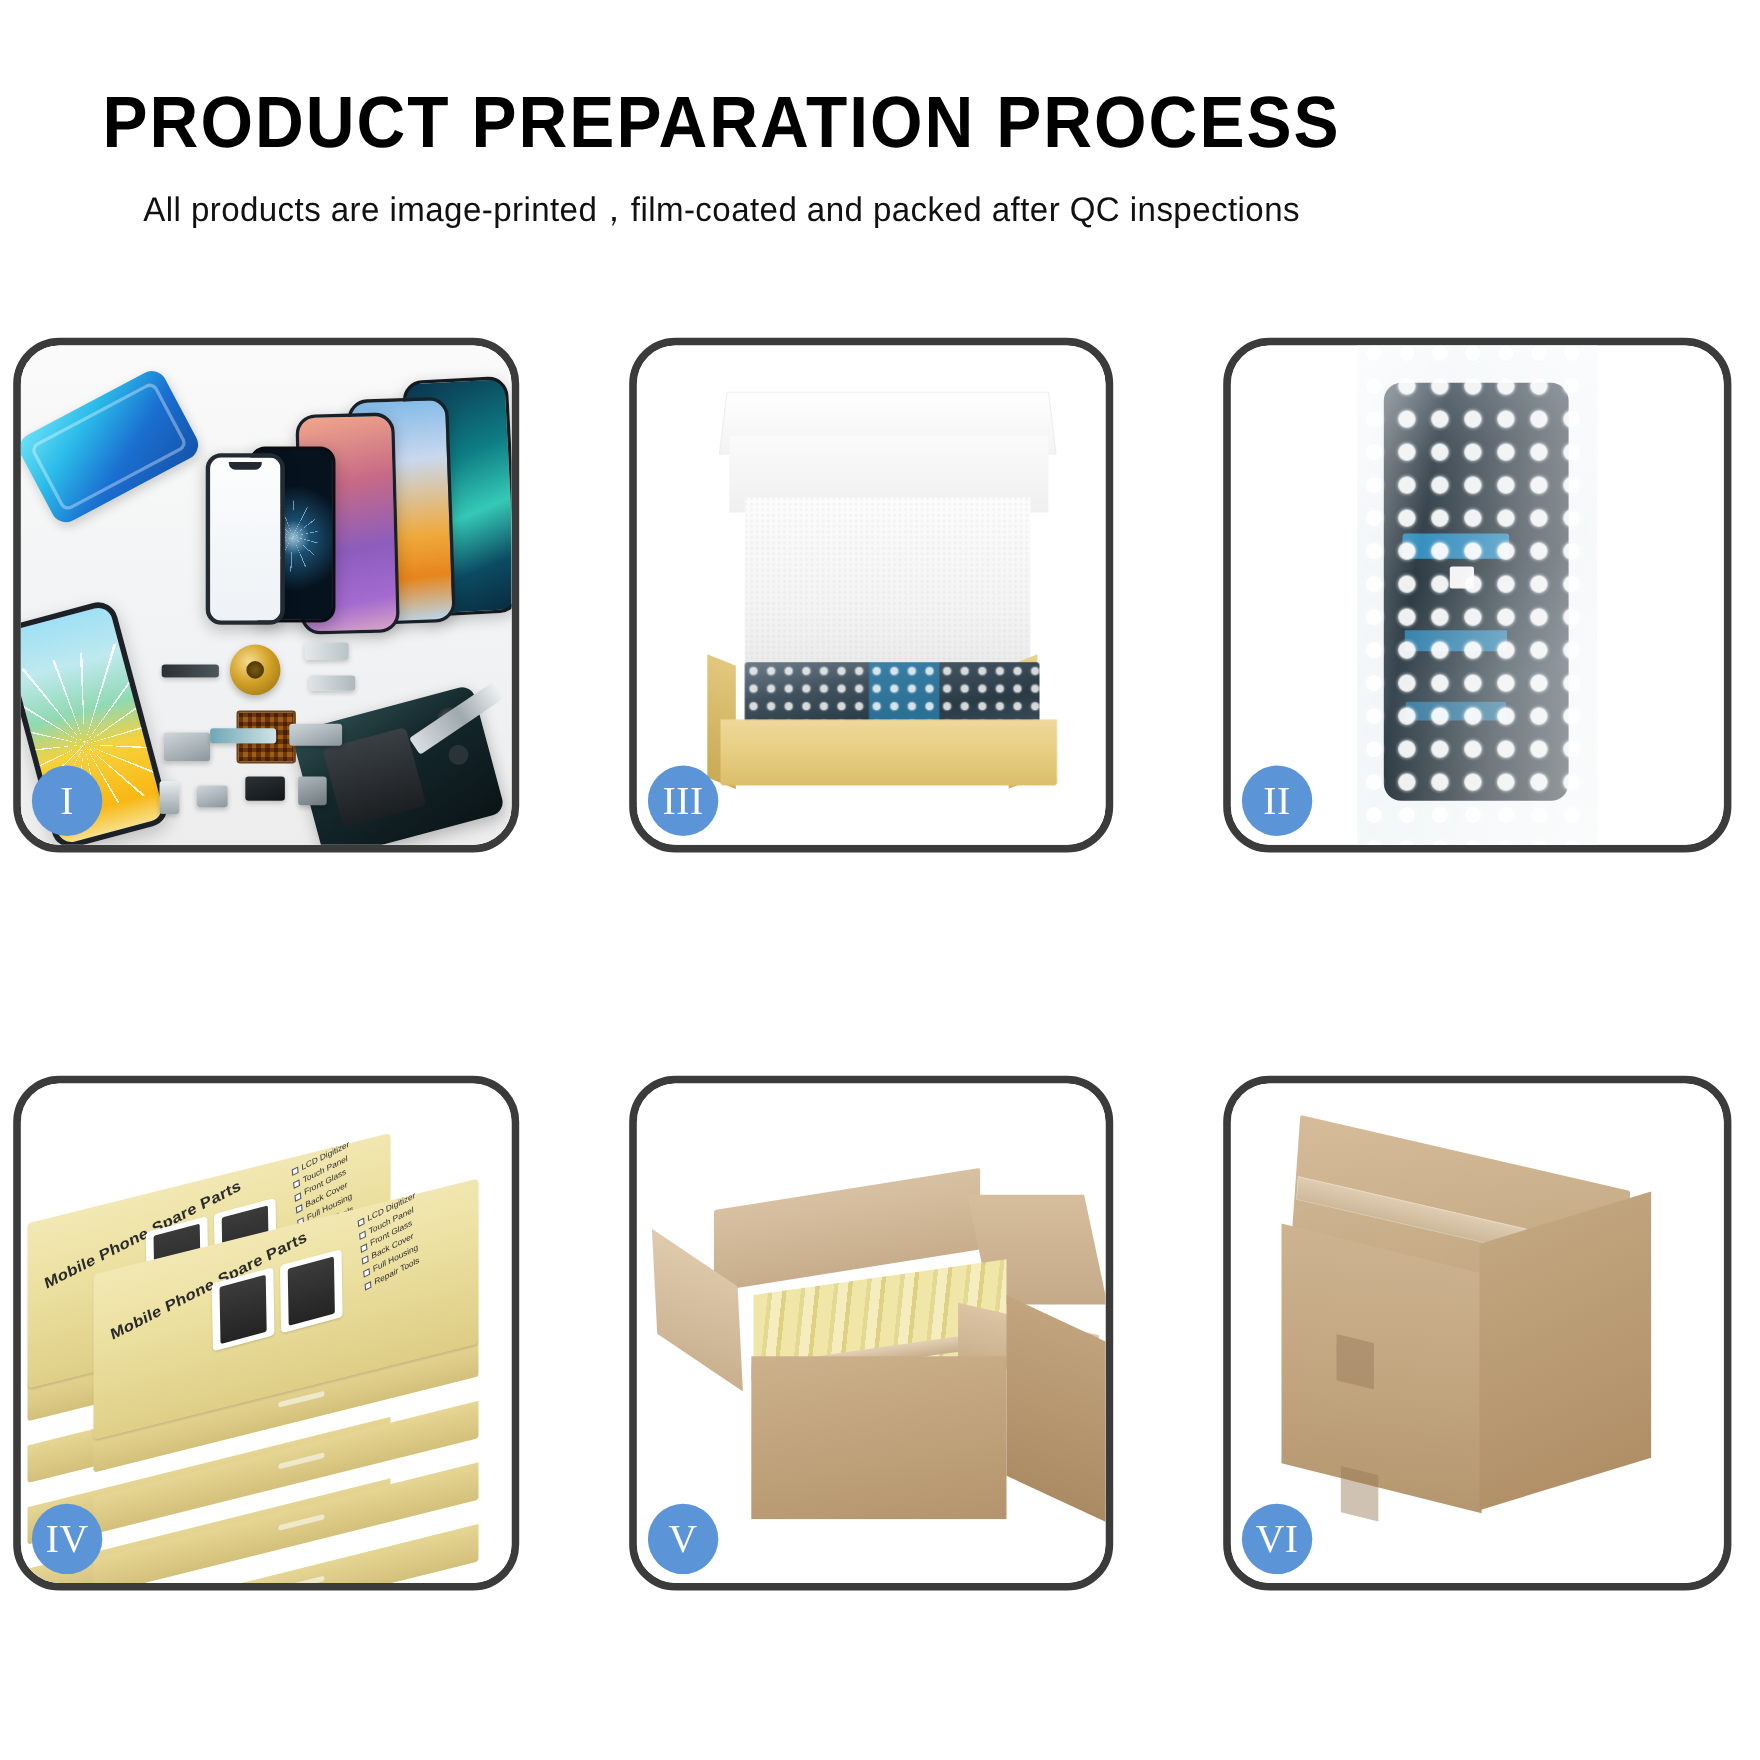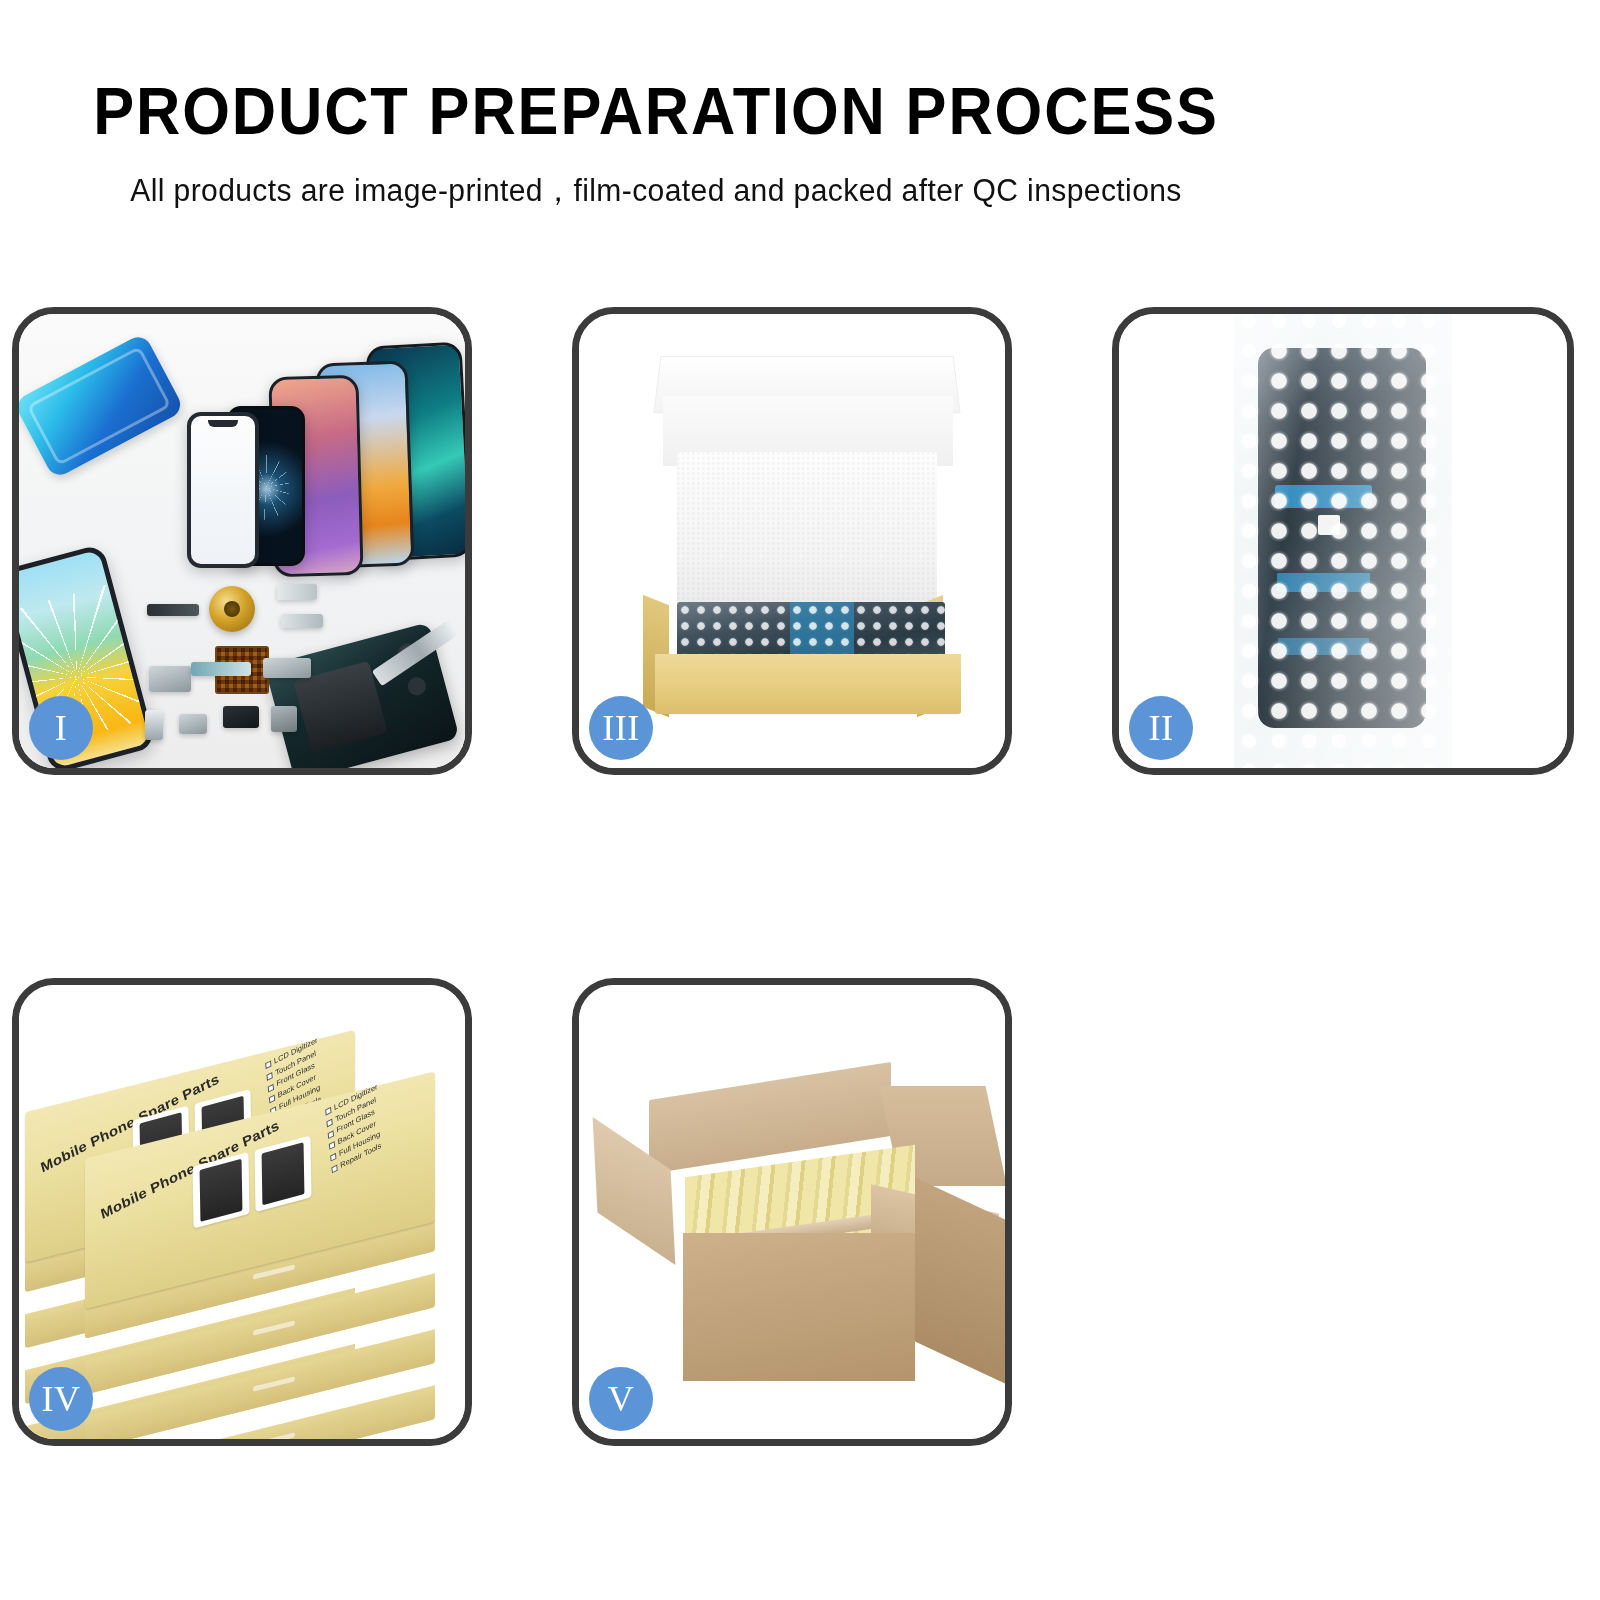--- a/index.html
+++ b/index.html
@@ -724,15 +724,27 @@
         <div class="ct-contents"></div>
         <div class="ct-rim"></div>
         <div class="ct-flap-left"></div>
         <div class="ct-flap-front"></div>
         <div class="ct-body"></div>
         <div class="ct-body-right"></div>
       </div>
       <div class="step-badge">V</div>
     </div>
 
+    <div class="step-card">
+      <div class="card-media scene-sealed">
+        <div class="sc-shadow"></div>
+        <div class="sc-top"></div>
+        <div class="sc-tape"></div>
+        <div class="sc-left"></div>
+        <div class="sc-right"></div>
+        <div class="sc-tab sc-tab-a"></div>
+        <div class="sc-tab sc-tab-b"></div>
+      </div>
+      <div class="step-badge">VI</div>
+    </div>
 
   </div>
 </div>
 
 </body></html>

